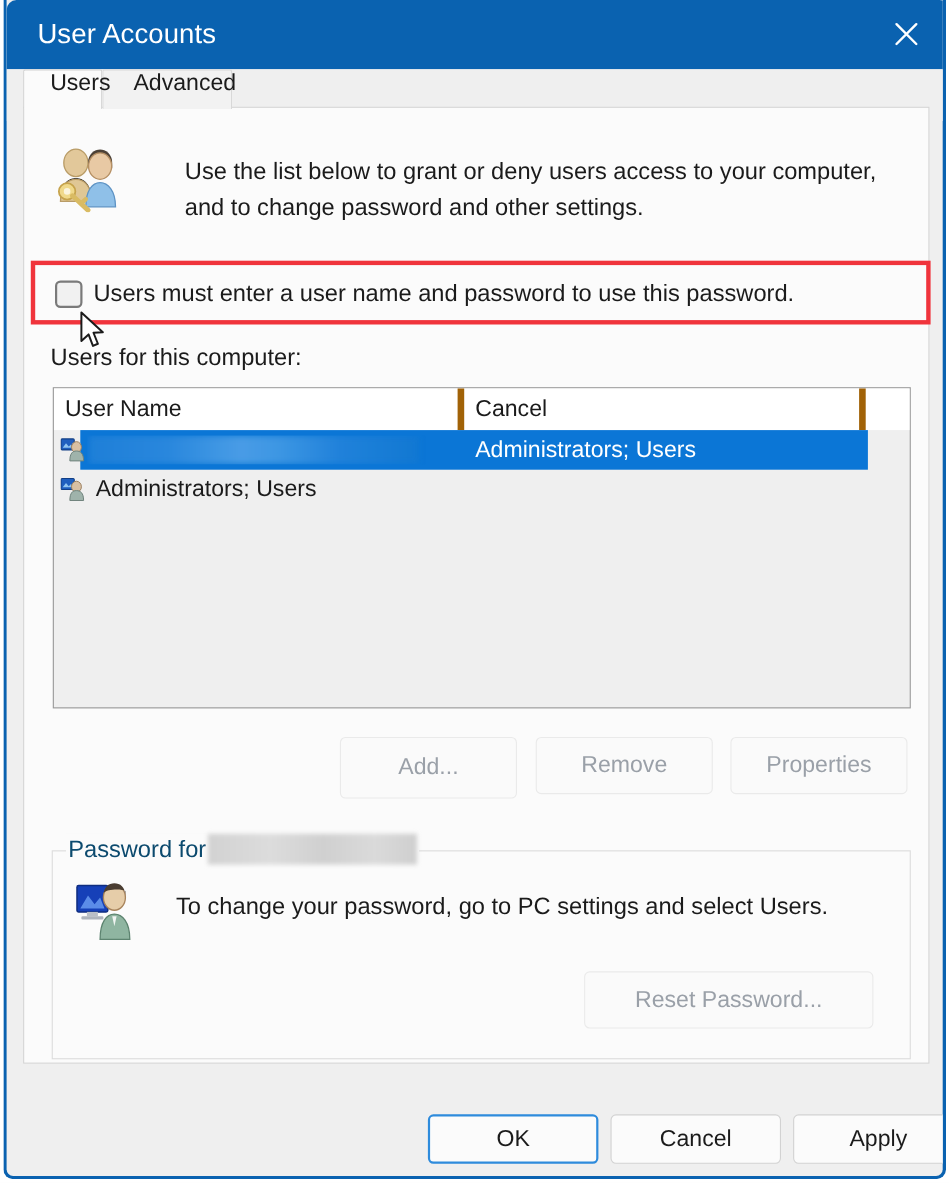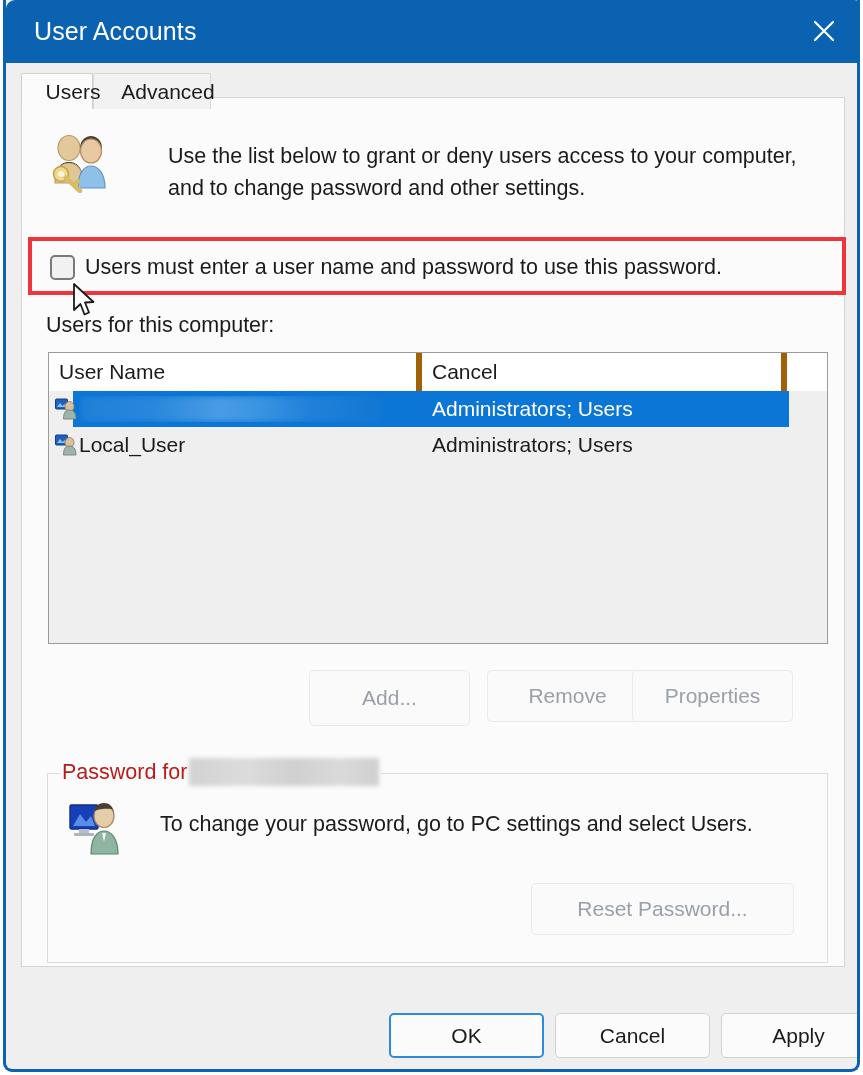--- a/index.html
+++ b/index.html
@@ -65,27 +65,26 @@
   .tabstrip {
     position: absolute;
     left: 0;
     top: 63px;
     width: 857px;
     height: 47px;
     background: #efefef;
   }
   .tab {
     position: absolute;
-    top: 10px;
+    top: 0;
     height: 36px;
     box-sizing: border-box;
     font-size: 21px;
     color: #1b1b1b;
     display: flex;
-    align-items: center;
     justify-content: center;
     border: 1px solid #d4d4d4;
     border-bottom: none;
     border-radius: 2px 2px 0 0;
     cursor: default;
     padding-left: 32px;
   }
   .tab.active {
     left: 15px;
     width: 72px;
@@ -298,21 +297,21 @@
     color: #1b1b1b;
     display: flex;
     align-items: center;
     justify-content: center;
     cursor: default;
     z-index: 4;
   }
   .btn.disabled { color: #9aa0a8; border-color: #eaeaea; background: #fafafa; }
   .btn-add       { left: 303px; top: 670px; width: 161px; height: 56px; }
   .btn-remove    { left: 481px; top: 670px; width: 161px; height: 52px; }
-  .btn-props     { left: 626px; top: 670px; width: 161px; height: 52px; }
+  .btn-props     { left: 658px; top: 670px; width: 161px; height: 52px; }
 
   
   .groupbox {
     position: absolute;
     left: 41px;
     top: 773px;
     width: 781px;
     height: 190px;
     border: 1px solid #dcdcdc;
     box-sizing: border-box;
@@ -321,21 +320,21 @@
   .group-legend {
     position: absolute;
     left: 54px;
     top: 758px;
     height: 28px;
     display: flex;
     align-items: center;
     background: #fbfbfb;
     padding: 0 2px;
     font-size: 21.5px;
-    color: #b91c1c;
+    color: #0c4a6e;
     z-index: 5;
   }
   .legend-redacted {
     display: inline-block;
     width: 190px;
     height: 28px;
     margin-left: 2px;
     background: linear-gradient(90deg,#d2d2d2 0%, #dcdcdc 30%, #d0d0d0 55%, #dadada 80%, #cfcfcf 100%);
     filter: blur(2px);
   }
@@ -466,21 +465,20 @@
 
       <div class="lv-row">
         <span class="ico">
           <svg width="22" height="22" viewBox="0 0 22 22" aria-hidden="true">
             <rect x="0.5" y="1" width="12" height="10" rx="1" fill="#1f5fbf" stroke="#123f85" stroke-width="1"></rect>
             <path d="M2 9 L5 5 L7.5 8 L9.5 6 L11 9 Z" fill="#8fc4f0"></path>
             <ellipse cx="14.5" cy="8.5" rx="4.5" ry="5" fill="#d9c0a3" stroke="#9b7f5f" stroke-width="0.9"></ellipse>
             <path d="M8.5 21 C8.5 14 11 12 14.5 12 C18 12 21 14 21 21 Z" fill="#9fb3ab" stroke="#6f837c" stroke-width="0.9"></path>
           </svg>
         </span>
-        <span class="lv-name">Local_User</span>
         <span class="lv-group">Administrators; Users</span>
       </div>
 
     </div>
   </div>
 
   <div class="btn btn-add disabled">
     <span>Add...</span>
   </div>
   <div class="btn btn-remove disabled">

